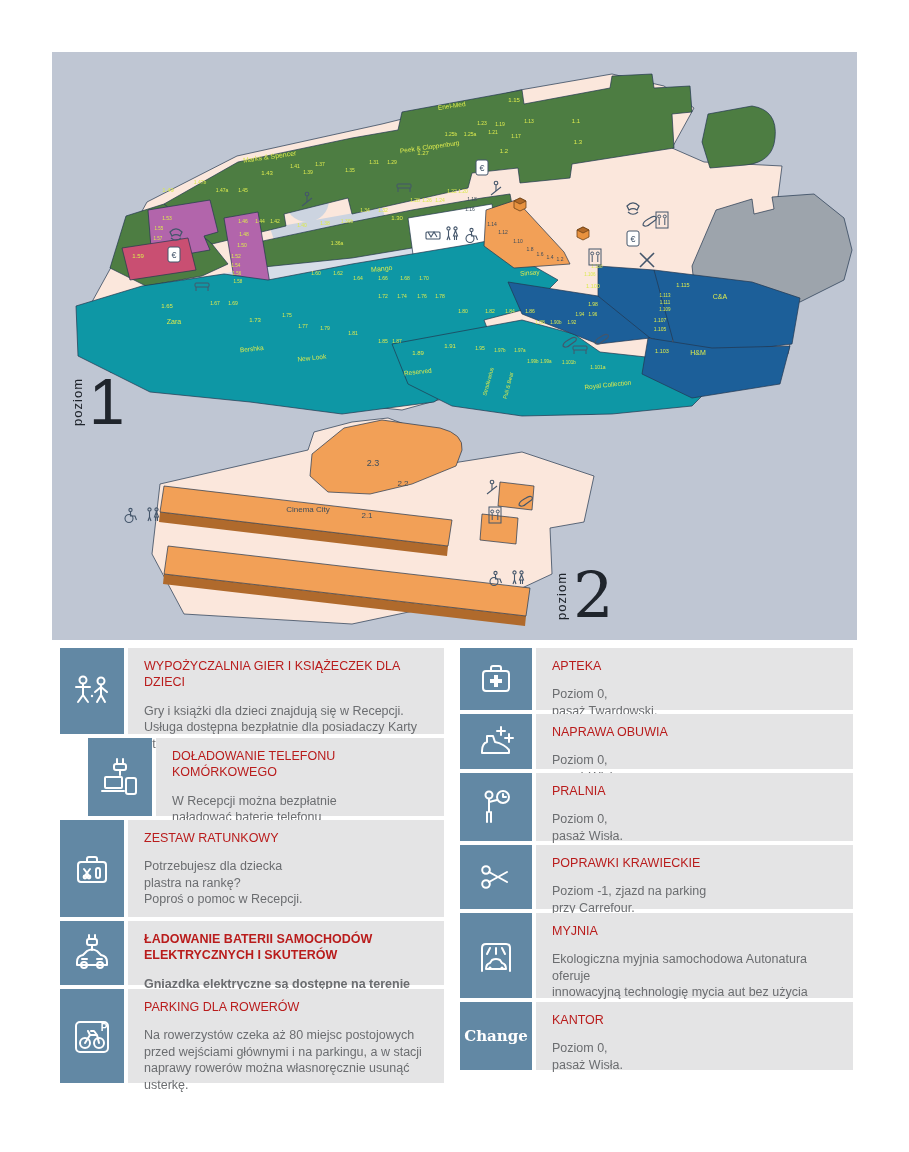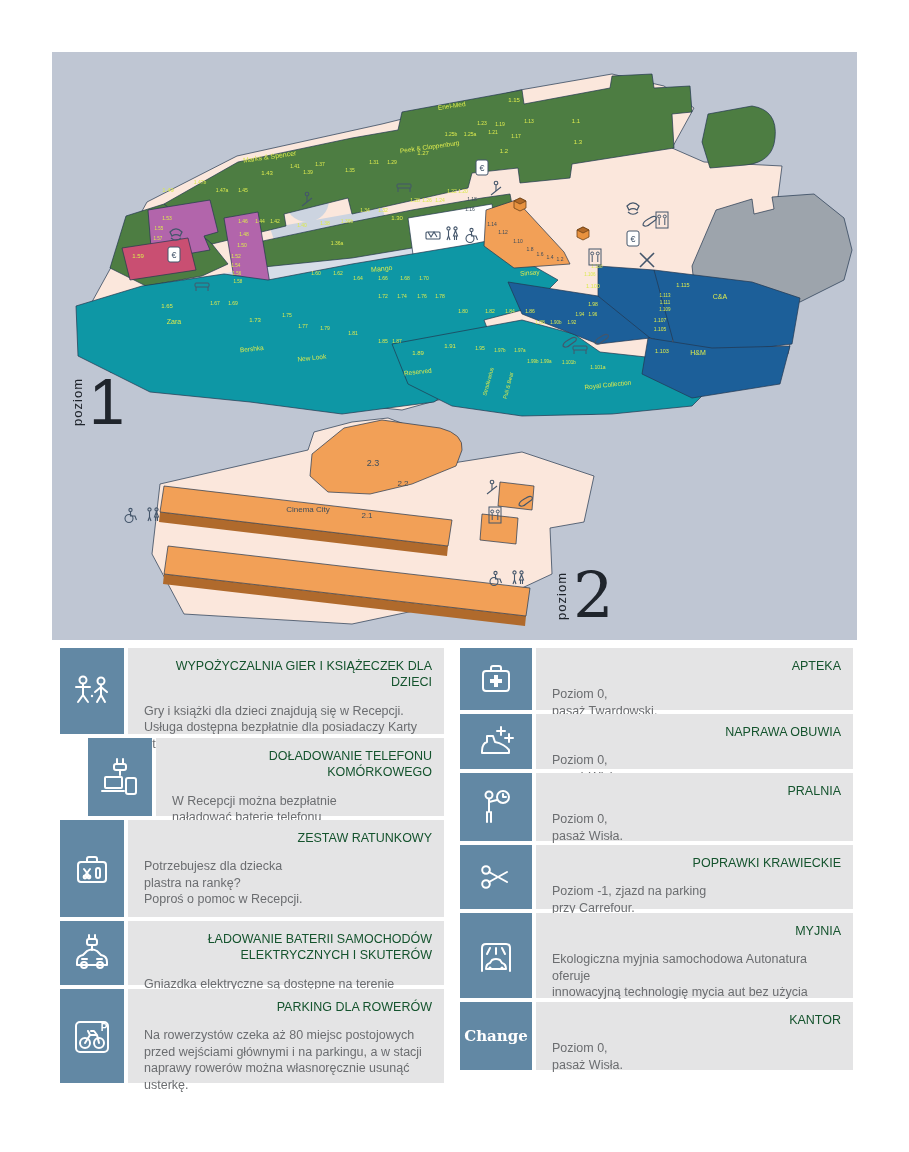--- a/index.html
+++ b/index.html
@@ -16,21 +16,21 @@
   .ml.y{fill:#dcea4e;}
   .ml.d{fill:#3e4d5c;}
   .mapline{stroke:#23364f;stroke-width:0.7;}
   .svc-col{position:absolute;display:flex;flex-direction:column;}
   .svc{display:flex;margin-bottom:4px;}
   .tile{background:#6288a4;flex:0 0 auto;display:flex;align-items:center;justify-content:center;
         margin-right:4px;}
   .left-col .tile{width:64px;}
   .right-col .tile{width:72px;}
   .txt{background:#e4e4e5;flex:1 1 auto;padding:10px 12px 8px 16px;}
-  .svc-title{font-size:12.5px;color:#14532d;white-space:pre-line;line-height:1.3;text-align:right;}
+  .svc-title{font-size:12.5px;color:#b91c1c;white-space:pre-line;line-height:1.3;}
   .svc-body{font-size:12.5px;color:#6b6d70;white-space:pre-line;line-height:1.32;margin-top:12px;}
   .tile svg{stroke:#ffffff;fill:none;stroke-width:2;stroke-linecap:round;stroke-linejoin:round;}
   .change-label{color:#ffffff;font-family:"DejaVu Serif","Liberation Serif",serif;
                 font-weight:bold;font-size:15px;}
 </style>
 </head>
 <body>
 
 <div class="page">
 
@@ -358,21 +358,21 @@
         </svg>
       </div>
       <div class="txt">
         <div class="svc-title">ZESTAW RATUNKOWY</div>
         <div class="svc-body">Potrzebujesz dla dziecka
 plastra na rankę?
 Poproś o pomoc w Recepcji.</div>
       </div>
     </div>
 
-    <div class="svc" style="height:64px;">
+    <div class="svc" style="height:64px;font-weight:bold;">
       <div class="tile">
         <svg width="44" height="44" viewBox="0 0 44 44">
           <line x1="19" y1="4" x2="19" y2="8"></line>
             <line x1="25" y1="4" x2="25" y2="8"></line>
           <rect x="17" y="8" width="10" height="6" rx="2"></rect>
             <line x1="22" y1="14" x2="22" y2="19"></line>
           <path d="M7,31 Q7,25 13,24 L17,20 Q22,17 27,20 L31,24 Q37,25 37,31 L37,34 L7,34 Z"></path>
           <circle cx="14" cy="34" r="3"></circle>
             <circle cx="30" cy="34" r="3"></circle>
           <line x1="12" y1="28" x2="17" y2="28"></line>

